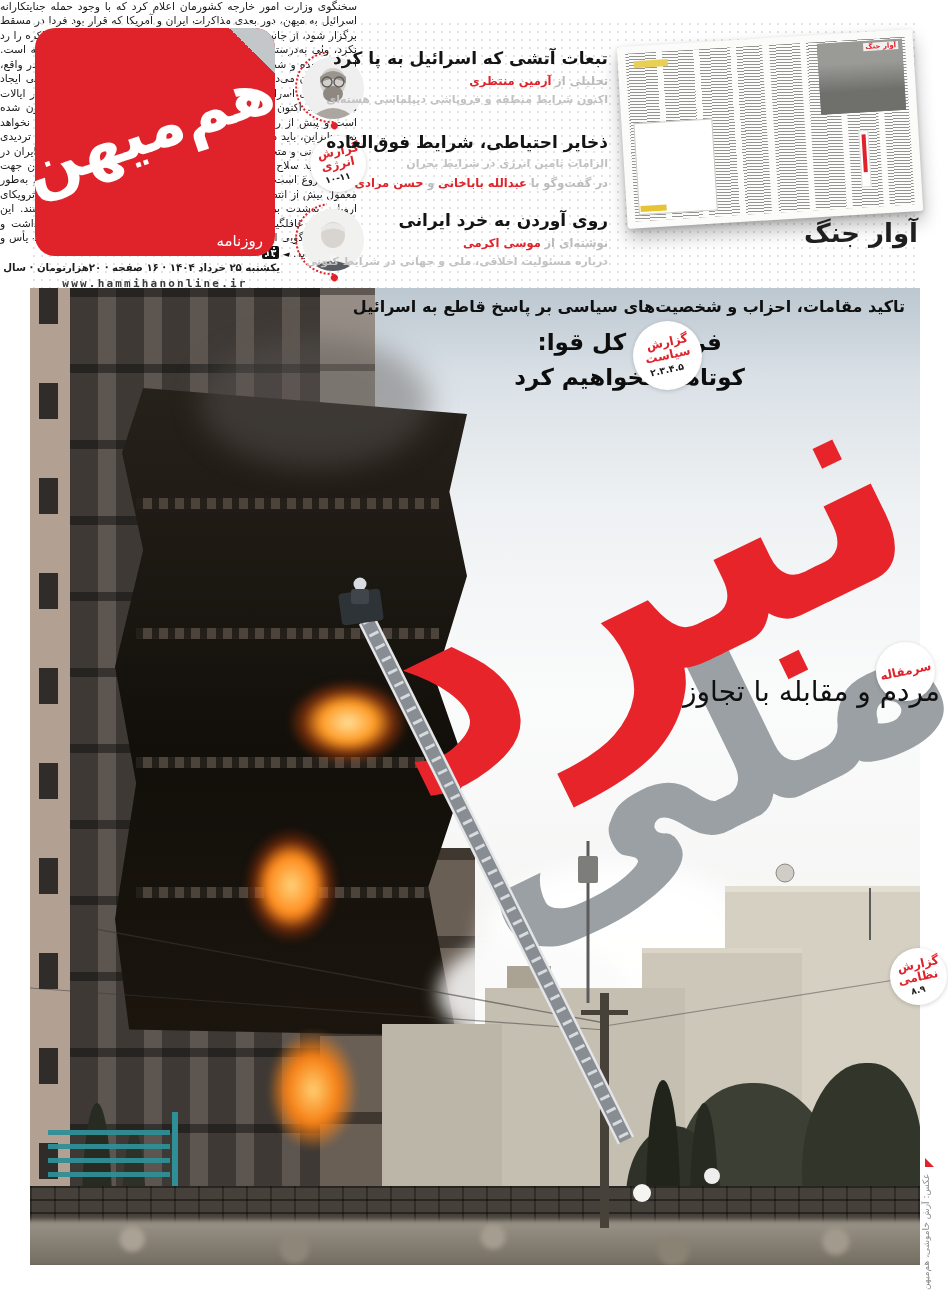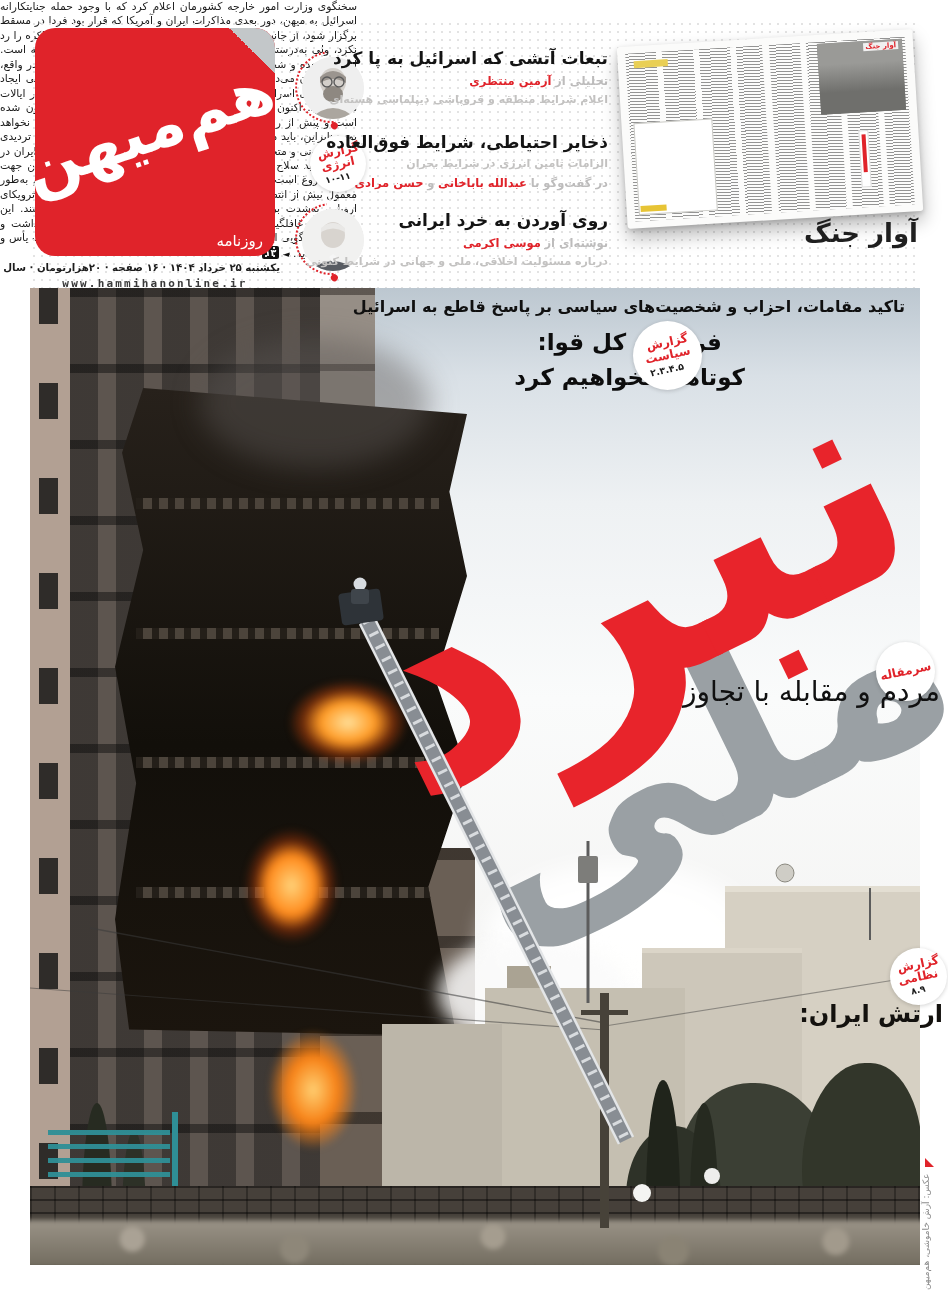--- a/index.html
+++ b/index.html
@@ -205,21 +205,21 @@
         <circle cx="37" cy="25" r="5" fill="none" stroke="#5b5b5b" stroke-width="1.4"></circle>
         <path d="M8 62 Q31 40 54 62 Z" fill="#aba69f"></path>
       </svg>
     </div>
     <div class="story-text" style="left:332px; top:28px;">
       <div class="story-headline">تبعات آتشی که اسرائیل به پا کرد</div>
       <div class="story-line">
         <span class="pfx">تحلیلی از</span>
         <span class="nm">آرمین منتظری</span>
       </div>
-      <div class="story-desc">اعلام شرایط منطقه و فروپاشی دیپلماسی هسته‌ای</div>
+      <div class="story-desc">اکنون شرایط منطقه و فروپاشی دیپلماسی هسته‌ای</div>
     </div>
   </div>
 
   <div class="story">
     <div class="badge" style="position:absolute; left:280px; top:116px; width:56px; height:56px;">
       <span class="bl">گزارش</span>
       <span class="bl">انرژی</span>
       <span class="bp">۱۰-۱۱</span>
     </div>
     <div class="story-text" style="left:332px; top:112px;">
@@ -363,17 +363,16 @@
   <span class="cont-arrow">◄</span>
   <span class="cont-box">۱۳</span>
 </div>
 
 <div class="badge badge-military" style="position:absolute;">
   <span class="bl">گزارش</span>
   <span class="bl">نظامی</span>
   <span class="bp">۸.۹</span>
 </div>
 <div class="ov mil-headline">
-  <div>ارتش ایران:</div>
 </div>
 
 <div class="credit-flag"></div>
 <div class="credit">عکس: آرش خاموشی، هم‌میهن</div>
 
 </body></html>

